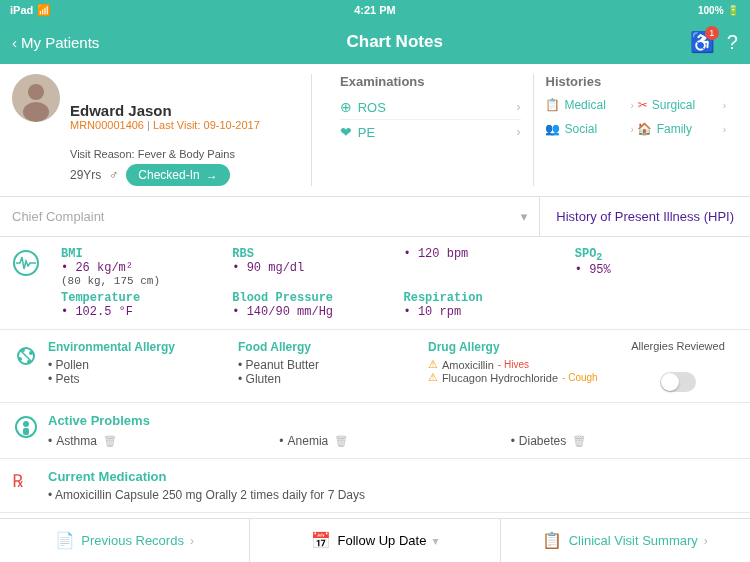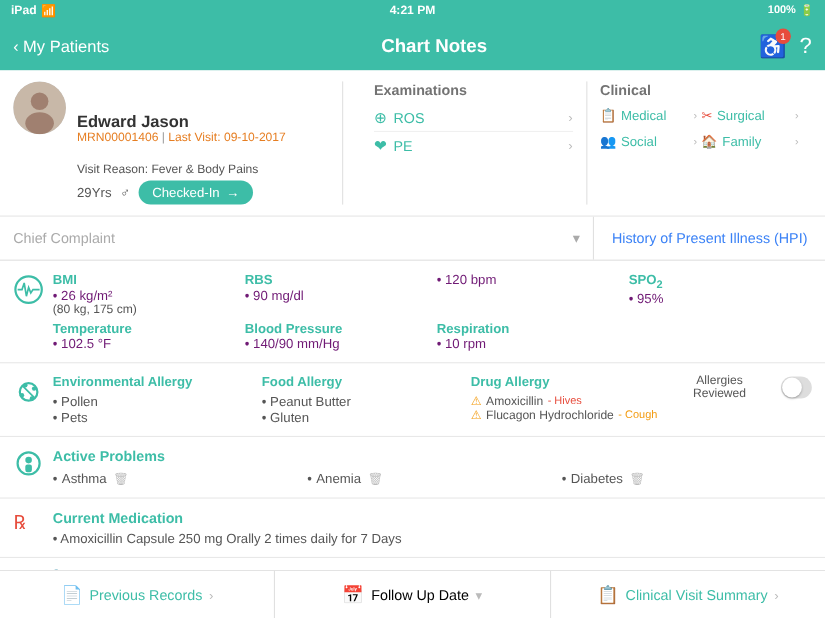--- a/index.html
+++ b/index.html
@@ -12,21 +12,21 @@
       height: 20px;
       display: flex;
       align-items: center;
       justify-content: space-between;
       padding: 0 10px;
       font-size: 11px;
       font-weight: 600;
     }
     .status-bar-left { display: flex; align-items: center; gap: 4px; }
     .status-bar-center { position: absolute; left: 50%; transform: translateX(-50%); font-size: 11px; font-weight: 600; }
-    .status-bar-right { display: flex; align-items: flex-start; gap: 4px; font-size: 10px; }
+    .status-bar-right { display: flex; align-items: center; gap: 4px; font-size: 10px; }
 
     
     .nav-bar {
       background: #3dbda7;
       height: 44px;
       display: flex;
       align-items: center;
       justify-content: space-between;
       padding: 0 12px;
       color: white;
@@ -153,39 +153,40 @@
       height: 100%;
       cursor: pointer;
     }
     .chief-complaint-text { color: #aaa; font-size: 13px; }
     .chief-complaint-chevron { color: #aaa; }
     .hpi-btn {
       padding: 0 16px;
       height: 100%;
       display: flex;
       align-items: center;
-      color: #3b82f6;
+      color: #4c1d95;
       font-size: 13px;
       font-weight: 500;
       cursor: pointer;
     }
 
     
     .main-content {
       height: calc(562px - 20px - 44px - 78px - 40px - 44px);
       overflow-y: auto;
       background: white;
     }
 
     
     .vitals-section {
       padding: 10px 12px;
       border-bottom: 1px solid #e8e8e8;
       display: flex;
-      gap: 0;
+      gap: 13px;
+      font-family: Liberation Mono, monospace;
     }
     .vitals-icon { width: 36px; flex-shrink: 0; display: flex; align-items: flex-start; padding-top: 2px; }
     .vitals-grid { flex: 1; display: grid; grid-template-columns: repeat(4, 1fr); gap: 4px 8px; }
     .vital-item { }
     .vital-label { font-size: 12px; color: #3dbda7; font-weight: 600; }
     .vital-value { font-size: 12px; color: #701a75; }
 
     
     .allergy-section {
       padding: 10px 12px;
@@ -194,21 +195,21 @@
       gap: 0;
     }
     .allergy-icon { width: 36px; flex-shrink: 0; display: flex; align-items: flex-start; padding-top: 2px; }
     .allergy-grid { flex: 1; display: grid; grid-template-columns: repeat(3, 1fr) 120px; gap: 4px 8px; align-items: start; }
     .allergy-col { }
     .allergy-type { font-size: 12px; color: #3dbda7; font-weight: 600; margin-bottom: 4px; }
     .allergy-item { font-size: 12px; color: #555; }
     .allergy-item::before { content: "• "; color: #555; }
     .drug-allergy-item { font-size: 11px; color: #555; display: flex; align-items: center; gap: 4px; }
     .drug-allergy-item .warn { color: #f39c12; }
-    .allergy-reviewed { display: flex; flex-direction: row; align-items: center; gap: 20px; }
+    .allergy-reviewed { display: flex; flex-direction: column; align-items: center; gap: 20px; }
     .allergy-reviewed-label { font-size: 11px; color: #555; text-align: center; }
     .toggle {
       width: 36px;
       height: 20px;
       background: #ddd;
       border-radius: 10px;
       position: relative;
       cursor: pointer;
     }
     .toggle-knob {
@@ -370,21 +371,21 @@
       <div class="exam-item">
         <div class="exam-item-label">
           <span style="color:#3dbda7; font-size:14px;">❤</span>
           <span>PE</span>
         </div>
         <span class="exam-chevron">›</span>
       </div>
     </div>
 
     <div class="histories-section">
-      <div class="section-title">Clinical</div>
+      <div class="section-title">Histories</div>
       <div class="histories-grid">
         <div class="history-item">
           <div class="history-label">
             <span style="color:#3dbda7;">📋</span>
             <span>Medical</span>
           </div>
           <span class="history-chevron">›</span>
         </div>
         <div class="history-item">
           <div class="history-label">

